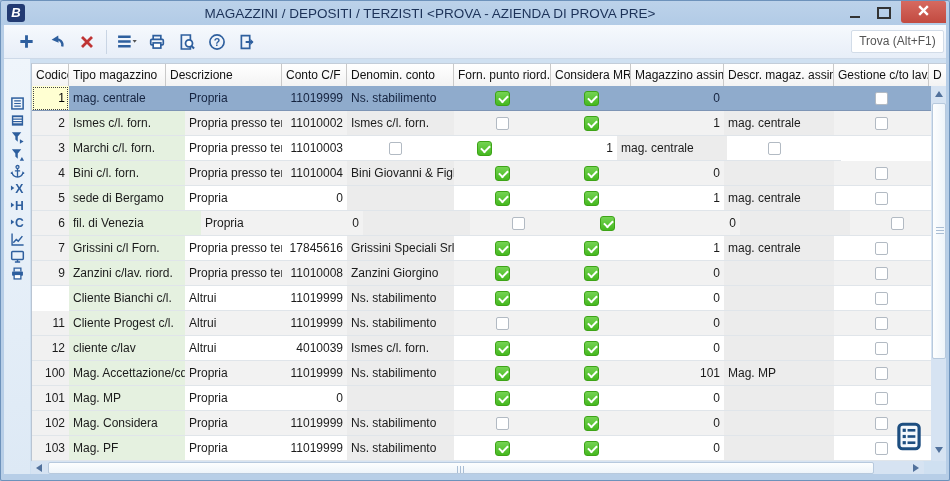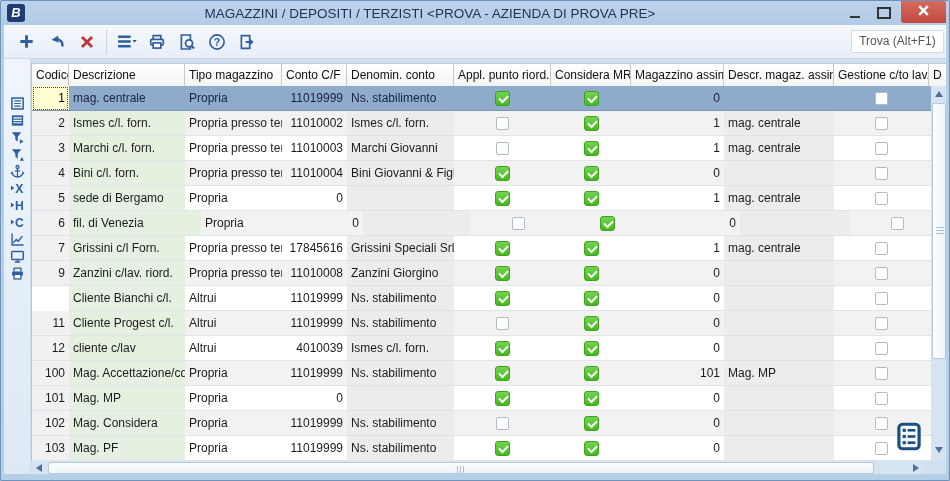--- a/index.html
+++ b/index.html
@@ -229,25 +229,25 @@
           <svg viewBox="0 0 16 16" width="15" height="15">
             <path d="M4.4 5.8V2.2h7.2v3.6" fill="none" stroke="var(--accent)" stroke-width="1.4"></path>
             <rect x="2.2" y="5.8" width="11.6" height="4.6" rx="0.8" fill="var(--accent)"></rect>
             <rect x="4.4" y="9" width="7.2" height="4.8" fill="#fff" stroke="var(--accent)" stroke-width="1.4"></rect>
           </svg>
         </div>
       </div>
 
     <div class="grid-header" id="grid-header">
         <div class="hcell" style="width: 37px;">Codice</div>
+        <div class="hcell" style="width: 97px;">Tipo magazzino</div>
         <div class="hcell" style="width: 116px;">Descrizione</div>
-        <div class="hcell" style="width: 97px;">Tipo magazzino</div>
         <div class="hcell" style="width: 65px;">Conto C/F</div>
         <div class="hcell" style="width: 107px;">Denomin. conto</div>
-        <div class="hcell" style="width: 97px;">Appl. punto riord.</div>
+        <div class="hcell" style="width: 97px;">Forn. punto riord.</div>
         <div class="hcell" style="width: 80px;">Considera MRP</div>
         <div class="hcell" style="width: 93px;">Magazzino assim.</div>
         <div class="hcell" style="width: 110px;">Descr. magaz. assim.</div>
         <div class="hcell" style="width: 95px;">Gestione c/to lav.</div>
         <div class="hcell" style="width: 19px;">D</div>
       </div>
     <div class="grid-body" id="grid-body">
         <div class="row selected">
           <div class="cell bgfix a-right focus" style="width: 37px;">1</div>
           <div class="cell bggreen a-left" style="width: 116px;">mag. centrale</div>
@@ -284,21 +284,20 @@
           <div class="cell alt a-center" style="width: 95px;">
             <span class="chk off"></span>
           </div>
           <div class="cell alt a-left" style="width: 19px;"></div>
         </div>
         <div class="row">
           <div class="cell bgfix a-right" style="width: 37px;">3</div>
           <div class="cell bggreen a-left" style="width: 116px;">Marchi c/l. forn.</div>
           <div class="cell alt a-left" style="width: 97px;">Propria presso terzi</div>
           <div class="cell alt a-right" style="width: 65px;">11010003</div>
-          <div class="cell bggray a-left" style="width: 107px;">Marchi Giovanni</div>
           <div class="cell alt a-center" style="width: 97px;">
             <span class="chk off"></span>
           </div>
           <div class="cell alt a-center" style="width: 80px;">
             <span class="chk on"></span>
           </div>
           <div class="cell alt a-right" style="width: 93px;">1</div>
           <div class="cell bggray a-left" style="width: 110px;">mag. centrale</div>
           <div class="cell alt a-center" style="width: 95px;">
             <span class="chk off"></span>

